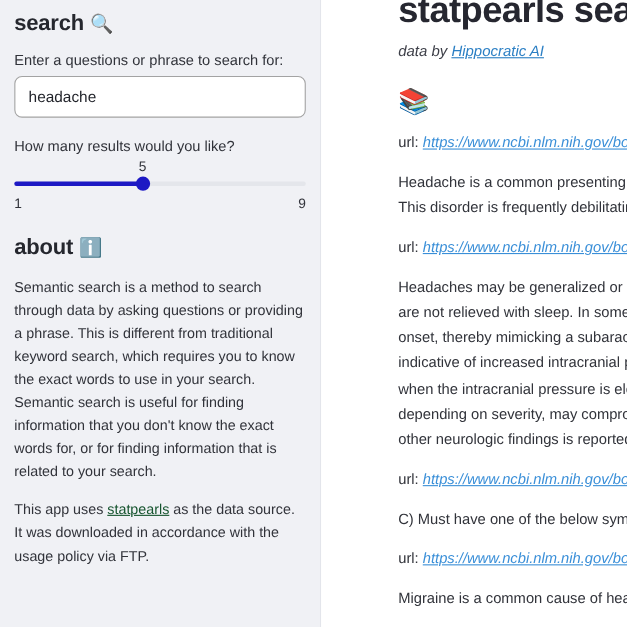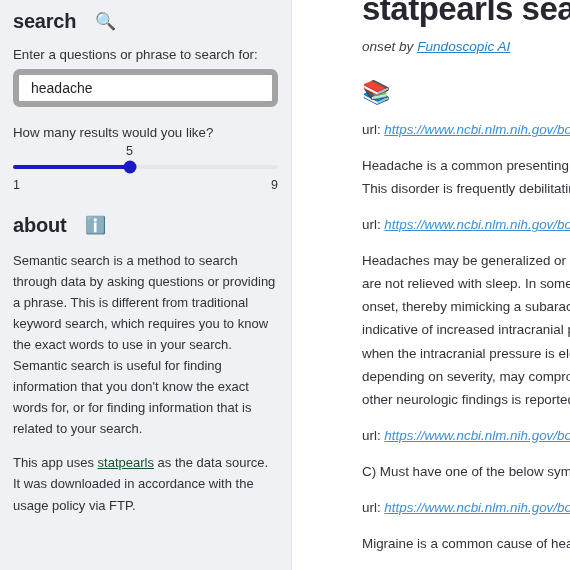--- a/index.html
+++ b/index.html
@@ -22,35 +22,35 @@
     overflow: hidden;
     position: relative;
   }
   .side-h2 {
     font-size: 20px;
     font-weight: 700;
     color: #25272e;
     letter-spacing: -0.2px;
     display: flex;
     align-items: center;
-    gap: 19px;
+    gap: 6px;
     margin: 4px 0 14px 0;
     text-align: center;
   }
   .emoji { font-size: 17px; line-height: 1; }
   .side-label {
     font-size: 13.3px;
     color: #31333a;
     margin-bottom: 7px;
   }
   .text-input {
     width: 100%;
     height: 38px;
     background: #ffffff;
-    border: 6px solid #a3a3a3;
+    border: 1px solid #a3a3a3;
     border-radius: 7px;
     padding: 0 12px;
     font-size: 14px;
     color: #1f2128;
     font-family: "Liberation Sans", sans-serif;
     outline: none;
     display: flex;
     align-items: center;
   }
   .slider-label {
@@ -212,21 +212,21 @@
 
     <p class="about-p"><span>This app uses </span><a href="#">statpearls</a><span> as the data source. It was downloaded in accordance with the usage policy via FTP.</span></p>
 
   </div>
 
   <div id="main">
     <div id="main-inner">
 
       <div class="main-title">statpearls search</div>
 
-      <div class="made-by"><span>onset by </span><a href="#">Fundoscopic AI</a></div>
+      <div class="made-by"><span>data by </span><a href="#">Hippocratic AI</a></div>
 
       <div class="results-h">
         <span class="emoji">📚</span>
       </div>
 
       <div class="res-url"><span>url: </span><a href="#">https://www.ncbi.nlm.nih.gov/books/NBK554510/</a></div>
 
       <div class="res-body">Headache is a common presenting symptom in both the ambulatory and acute care settings. This disorder is frequently debilitating, and many patients suffer from recurrent episodes.</div>
 
       <div class="res-url"><span>url: </span><a href="#">https://www.ncbi.nlm.nih.gov/books/NBK554510/</a></div>

